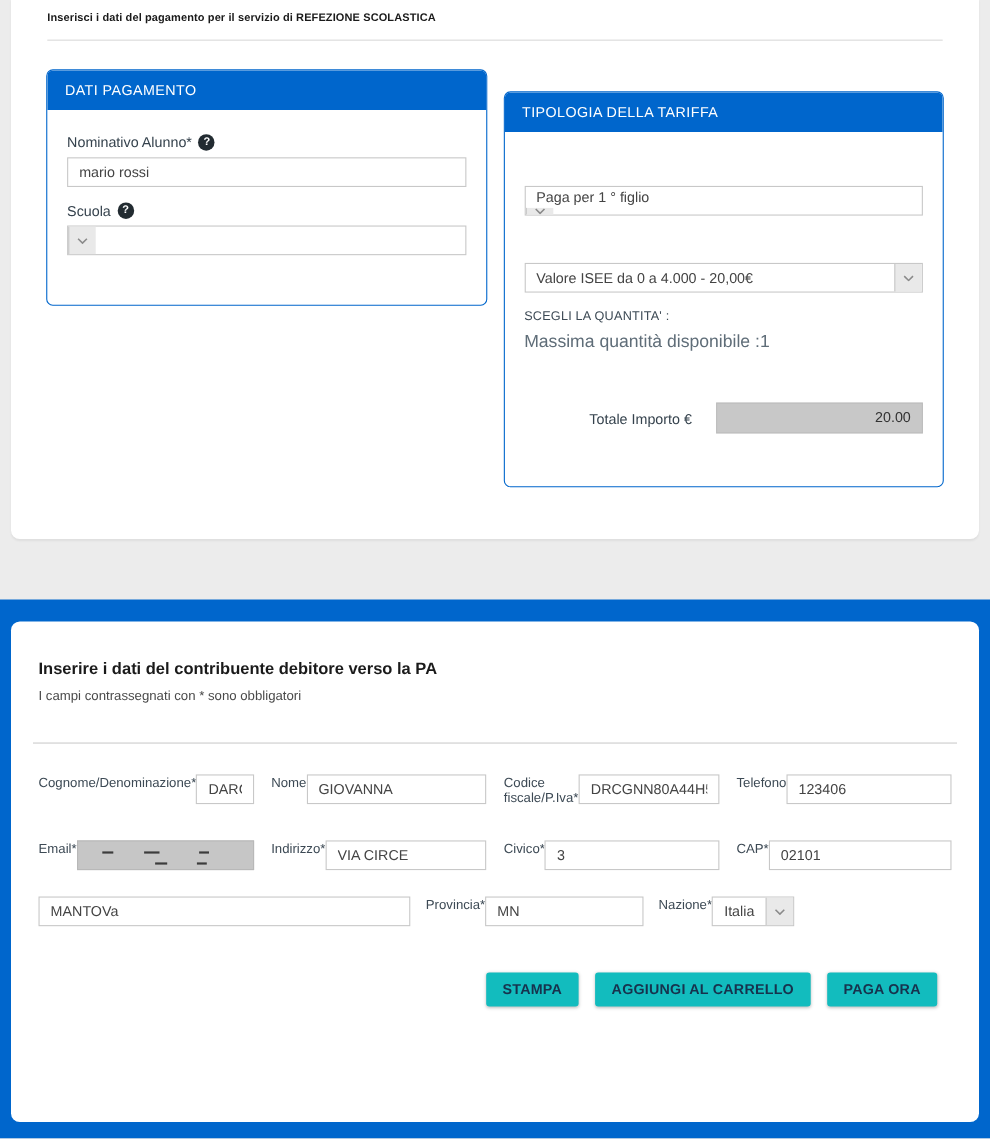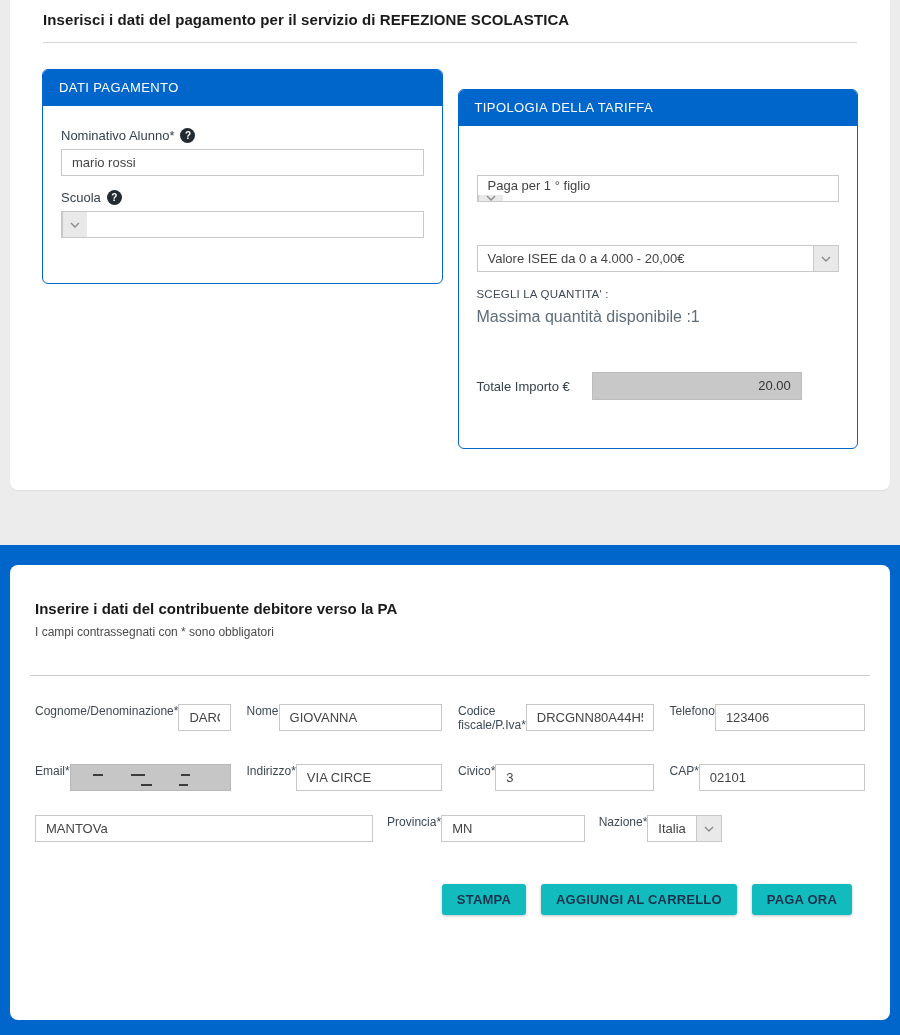--- a/index.html
+++ b/index.html
@@ -13,21 +13,21 @@
   
   .top-card {
     margin: 0 10px;
     background: #fff;
     height: 490px;
     border-radius: 0 0 8px 8px;
     box-shadow: 0 1px 2px rgba(0,0,0,0.06);
   }
   .page-title {
     padding: 11px 33px 0;
-    font-size: 15px;
+    font-size: 10px;
     font-weight: bold;
     color: #1a1a1a;
     letter-spacing: 0.1px;
   }
   .title-divider {
     margin: 14px 33px 0;
     border: 0;
     border-top: 1px solid #d9d9d9;
   }
   .panels {
@@ -119,25 +119,26 @@
   .pad-top-16 { padding-top: 16px; }
 
   .sel-figlio { margin-top: 49px; flex-direction: column; }
   .sel-isee   { margin-top: 43px; }
   .qty-label  { margin-top: 16px; font-size: 11.5px; color: #3d4a55; letter-spacing: 0.2px; }
   .qty-max    { margin-top: 8px; font-size: 16px; color: #5f6d78; }
   .total-row  {
     margin-top: 46px;
     display: flex;
     align-items: center;
+    justify-content: flex-end;
     gap: 22px;
   }
   .total-label { font-size: 13px; color: #35424d; }
   .total-box {
-    width: 210px;
+    width: 188px;
     height: 28px;
     background: #c8c8c8;
     border: 1px solid #bdbdbd;
     line-height: 26px;
     text-align: right;
     padding-right: 10px;
     font-size: 13px;
     color: #333;
   }
 

